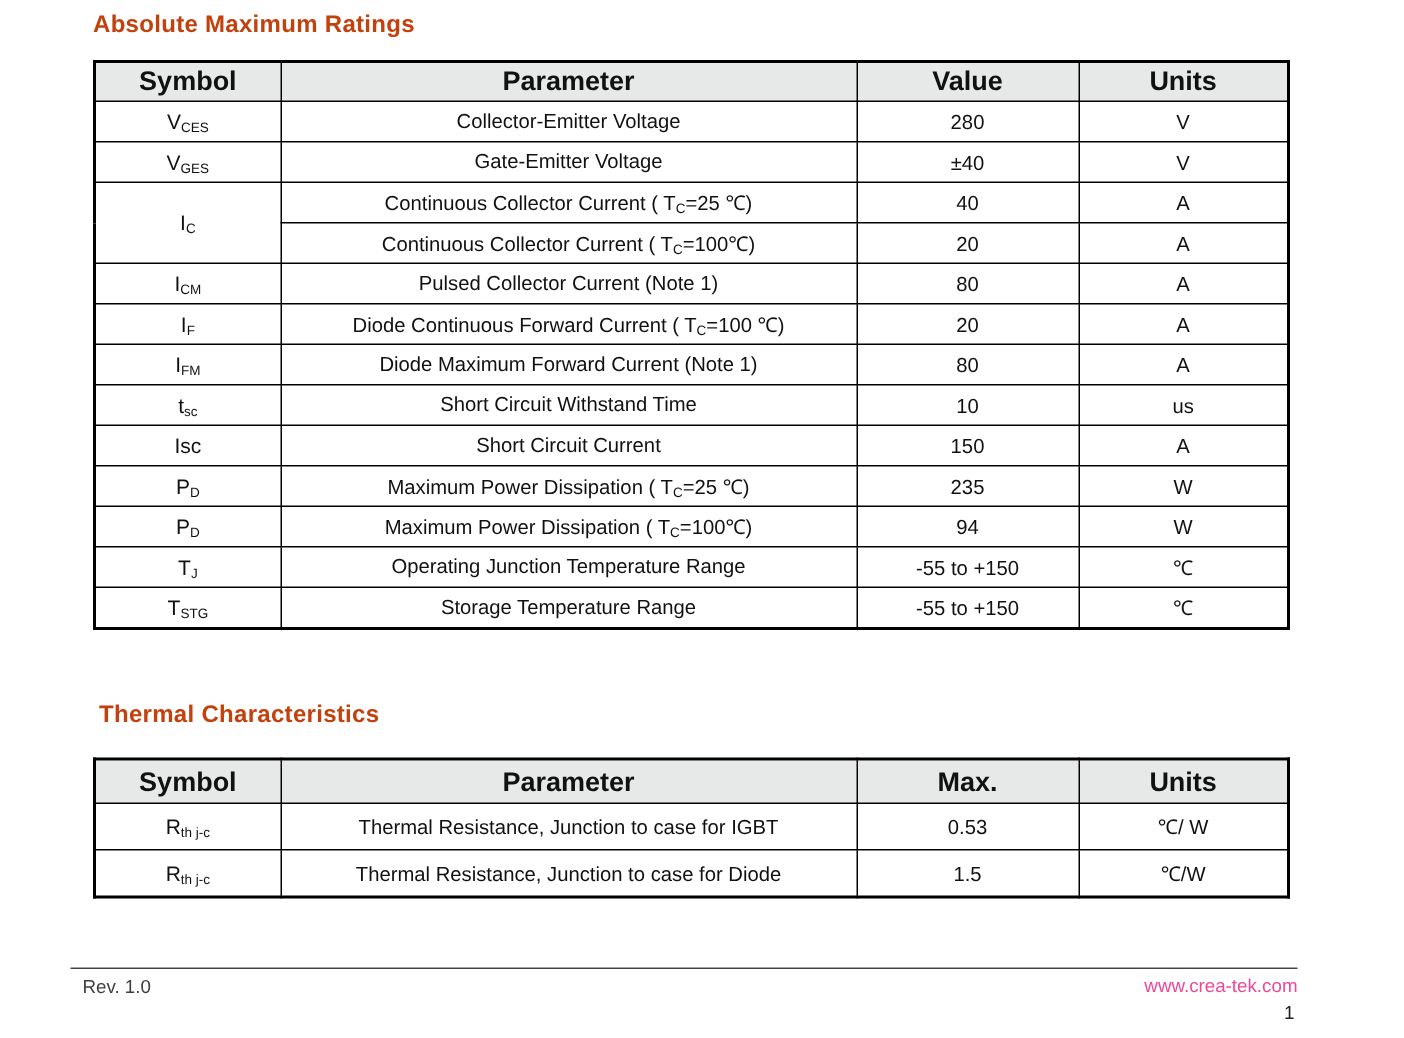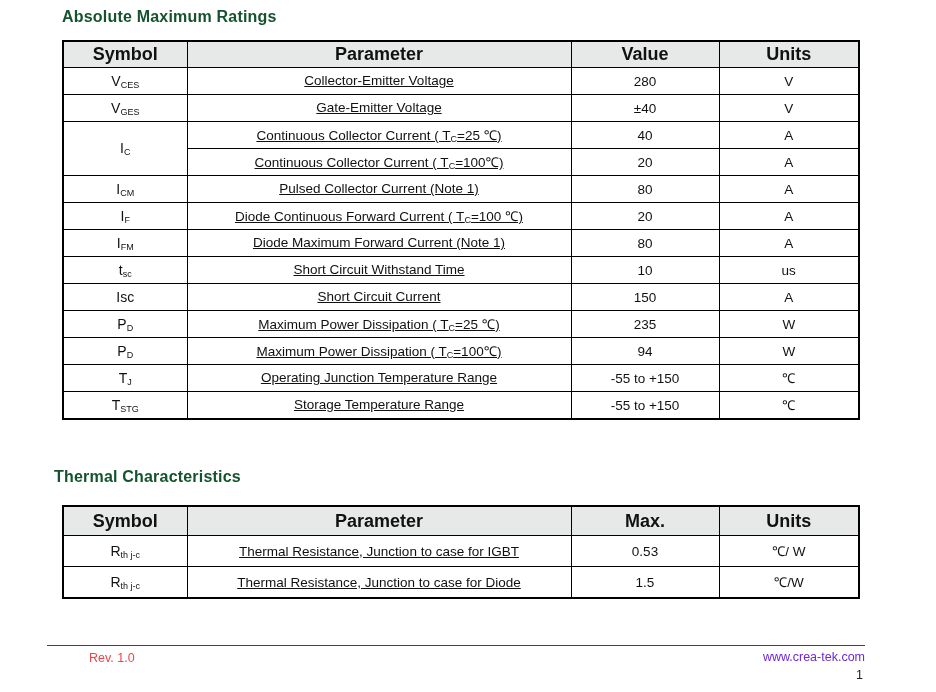--- a/index.html
+++ b/index.html
@@ -2,24 +2,24 @@
 <html><head>
 <meta charset="utf-8">
 <style>
   html,body{margin:0;padding:0;background:#ffffff;}
   .page{
     position:relative;width:936px;height:692px;background:#ffffff;
     font-family:"Liberation Sans", sans-serif;color:#111;overflow:hidden;
   }
   .section-title{
     position:absolute;left:62px;margin:0;
-    font-size:16px;font-weight:bold;color:#14532d;letter-spacing:0.2px;
+    font-size:16px;font-weight:bold;color:#c2410c;letter-spacing:0.2px;
   }
   #amr-title{top:8px;}
-  #thermal-title{top:468px;left:54px;}
+  #thermal-title{top:468px;left:66px;}
   table.ds{
     position:absolute;left:62px;width:796px;
     border-collapse:collapse;table-layout:fixed;
     border:2px solid #000;
   }
   #amr-table{top:40px;}
   #thermal-table{top:505px;}
   table.ds th, table.ds td{
     border:1px solid #000;
     font-size:13.5px;
@@ -31,32 +31,32 @@
   }
   table.ds th{
     background:#e7e9e8;
     font-size:18px;
     font-weight:bold;
     height:25px;
   }
   #amr-table td{height:26px;}
   #thermal-table th{height:28px;}
   #thermal-table td{height:30px;text-align:center;}
-  td.param{text-align:left;padding-left:10px;text-decoration:underline;}
+  td.param{text-align:left;padding-left:10px;}
   .sub{font-size:9px;vertical-align:-2px;letter-spacing:0;margin-top:12px;}
   .sym{font-size:14px;}
   .footer-rule{
     position:absolute;left:47px;top:645px;width:818px;height:0;
     border-top:1px solid #444;
   }
   .footer-left{
-    position:absolute;left:55px;top:651px;font-size:12.5px;color:#ef4444;margin-left:34px;
+    position:absolute;left:55px;top:651px;font-size:12.5px;color:#404040;
   }
   .footer-right{
-    position:absolute;right:71px;top:650px;font-size:12.5px;color:#6d28d9;text-align:left;
+    position:absolute;right:71px;top:650px;font-size:12.5px;color:#ec4899;text-align:left;
   }
   .footer-page{
     position:absolute;right:73px;top:668px;font-size:12.5px;color:#222;text-align:right;
   }
 </style>
 </head>
 <body>
 
 <div class="page">
 

